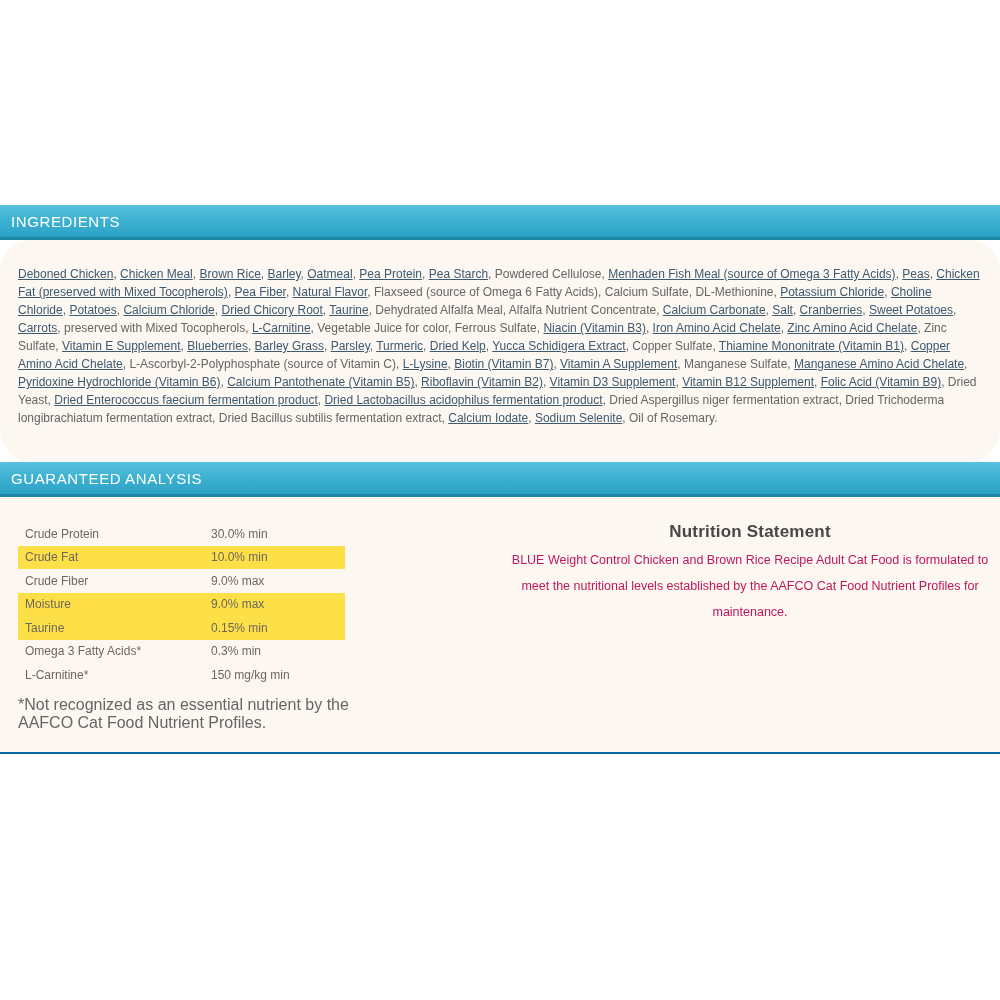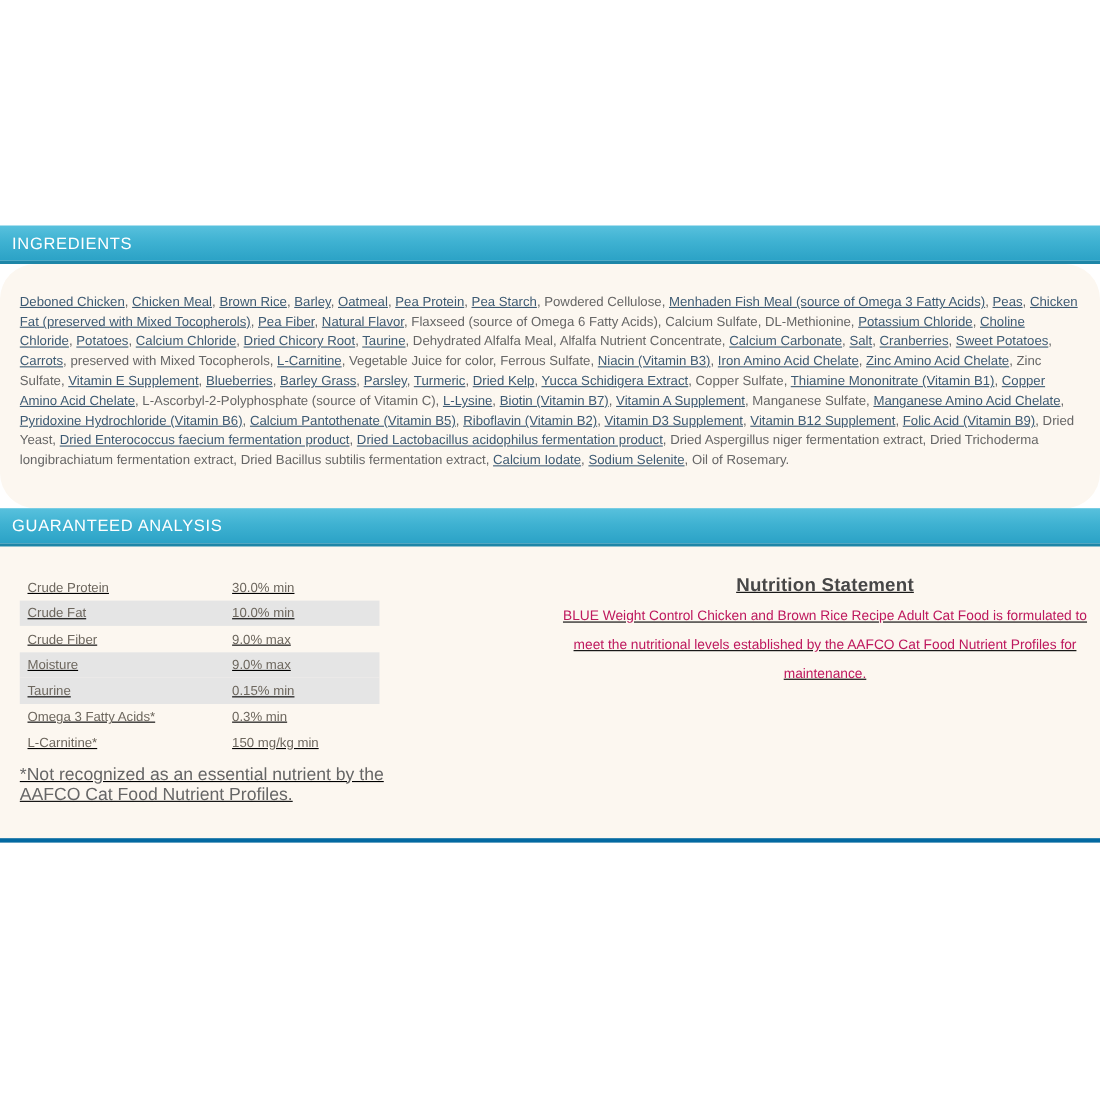--- a/index.html
+++ b/index.html
@@ -21,28 +21,27 @@
     background:#fcf7f0;
     padding:25px 18px 35px 18px;
     font-size:12px; line-height:18px; color:#666666;border-radius:32px;
   }
   .ing-link { color:#3d5a73; text-decoration:underline; cursor:pointer; }
   .ing-plain { color:#666666; }
 
   .ga-body {
     background:#fcf7f0;
     display:flex; align-items:flex-start;
-    padding:25px 0 30px 0;
-    border-bottom:4px solid #0369a1;
-    text-decoration:underline;
+    padding:25px 0 20px 0;
+    border-bottom:2px solid #0369a1;
   }
   .ga-left { width:345px; margin-left:18px; flex:none; }
   .ga-table { width:327px; }
   .ga-row { display:flex; height:23.5px; align-items:center; font-size:12px; color:#6d675e; }
-  .ga-row.stripe { background:#e5e5e5; }
+  .ga-row.stripe { background:#fde047; }
   .ga-label { width:193px; padding-left:7px; }
   .ga-value { flex:1; }
   .ga-footnote { margin-top:9px; font-size:16px; line-height:18px; color:#666666; width:332px; }
 
   .ga-right { margin-left:auto; width:480px; margin-right:10px; text-align:center; }
   .ns-heading { font-size:17px; font-weight:bold; color:#474747; letter-spacing:0.2px; margin-bottom:5px; }
   .ns-body { font-size:12.5px; line-height:26px; color:#be185d; }
 </style>
 </head>
 <body>

